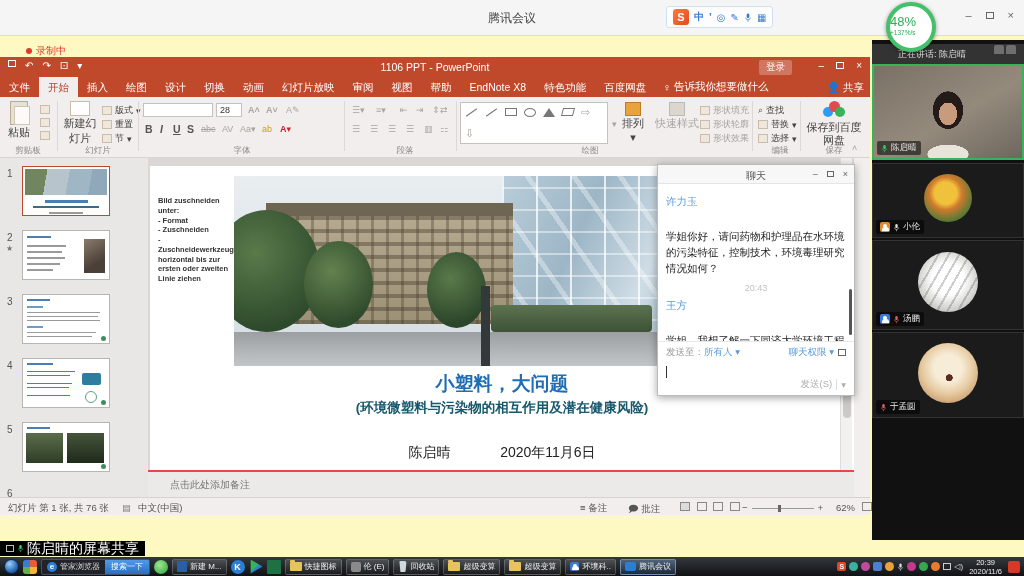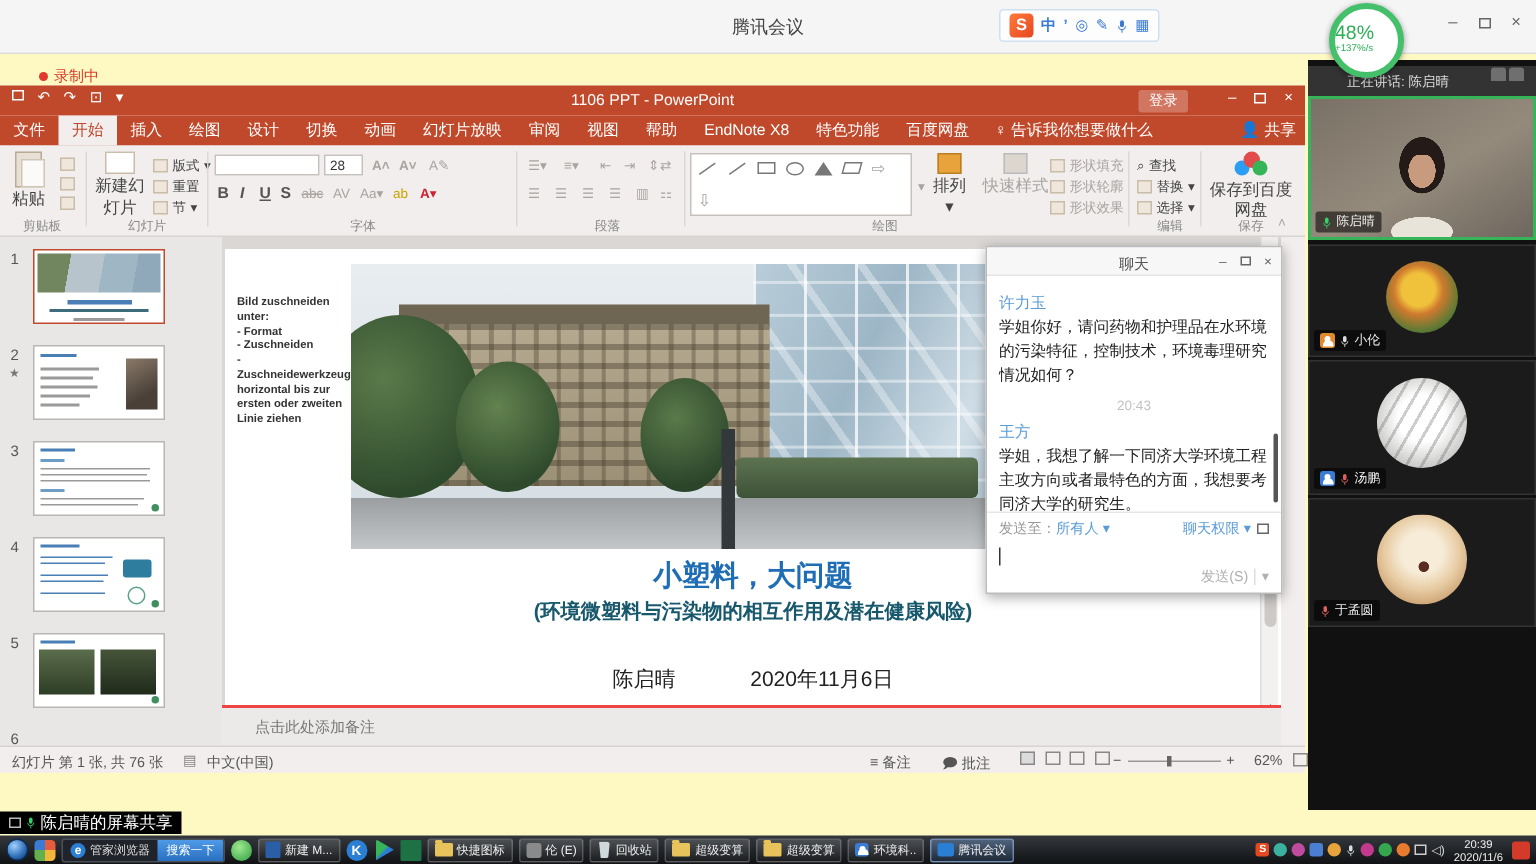--- a/index.html
+++ b/index.html
@@ -77,21 +77,21 @@
 .statusbar{position:absolute;left:0;top:440px;width:870px;height:18px;background:#f1eeed;border-top:1px solid #d5d2d0;color:#555;font-size:9.5px}
 .viewic{display:inline-block;width:10px;height:9px;border:1px solid #888;margin-left:4px;vertical-align:middle}
 .zoomtrack{display:inline-block;width:62px;height:1px;background:#999;vertical-align:middle;position:relative;margin:0 4px}
 .zoomthumb{position:absolute;left:26px;top:-3px;width:3px;height:7px;background:#666}
 
 .chat{position:absolute;left:657px;top:164px;width:198px;height:232px;background:#fff;border:1px solid #bbb;box-shadow:0 2px 8px rgba(0,0,0,.35);z-index:40;font-size:10.5px}
 .chat-tb{position:absolute;left:0;top:0;width:100%;height:19px;background:#f7f7f7;border-bottom:1px solid #e5e5e5;color:#333}
 .chat-title{position:absolute;left:0;right:0;top:4px;text-align:center;font-size:10px;color:#555}
 .chat-body{position:absolute;left:0;top:19px;width:100%;height:157px;overflow:hidden;padding:5px 8px}
 .sender{color:#5a9cd8;margin-top:6px}
-.msg{color:#222;line-height:1.5;margin-top:2px}
+.msg{color:#222;line-height:1.5;margin-top:20px}
 .ts{text-align:center;color:#c2c2c2;font-size:9px;margin-top:7px}
 .chat-sb{position:absolute;right:2px;top:124px;width:3px;height:46px;background:#555;border-radius:2px}
 .chat-foot{position:absolute;left:0;top:176px;width:100%;height:56px;border-top:1px solid #e8e8e8;padding:4px 8px}
 .blue{color:#5a9cd8}
 .caret{display:inline-block;width:1px;height:12px;background:#333;vertical-align:middle}
 .sendbtn{position:absolute;right:8px;bottom:6px;color:#b0b0b0;font-size:9.5px;display:flex;align-items:center;gap:4px}
 
 .sidebar{position:absolute;left:872px;top:40px;width:152px;height:500px;background:#111}
 .speakbar{position:absolute;left:0;top:4px;width:152px;height:20px;background:#333;color:#ddd;font-size:9px;display:flex;align-items:center;padding-left:26px;gap:2px}
 .sblogo{position:absolute;right:8px;top:5px;display:flex;gap:2px}
@@ -103,21 +103,21 @@
 .pb{position:relative;width:10px;height:10px;border-radius:2px;display:inline-block;flex:none}
 .pb::before{content:"";position:absolute;left:3px;top:1.5px;width:4px;height:4px;border-radius:50%;background:#fff}
 .pb::after{content:"";position:absolute;left:1.5px;bottom:1px;width:7px;height:4px;border-radius:3px 3px 0 0;background:#fff}
 .v1art{position:absolute;inset:0;background:
  radial-gradient(ellipse 34px 16px at 50% 96%,#e8e4da 0 60%,transparent 61%),
  radial-gradient(ellipse 13px 7px at 50% 36%,#241b18 0 60%,transparent 61%),
  radial-gradient(ellipse 15px 19px at 50% 52%,#c99b7e 0 60%,transparent 61%),
  radial-gradient(ellipse 25px 31px at 50% 48%,#241b18 0 60%,transparent 61%),
  linear-gradient(150deg,#7a7166,#948a7c 55%,#6e675e)}
 
-.sharebanner{position:absolute;left:0;top:541px;height:15px;background:#000;color:#fff;font-size:11px;display:flex;align-items:center;gap:3px;padding:0 6px;z-index:55}
+.sharebanner{position:absolute;left:0;top:541px;height:15px;background:#000;color:#fff;font-size:14px;display:flex;align-items:center;gap:3px;padding:0 6px;z-index:55}
 .taskbar{position:absolute;left:0;top:557px;width:1024px;height:19px;background:linear-gradient(#34383d,#101214);display:flex;align-items:center;gap:4px;padding:0 4px;z-index:56}
 .orb{width:15px;height:15px;border-radius:50%;background:radial-gradient(circle at 35% 30%,#9fd0ff,#2d6cb5 60%,#123a6b);border:1px solid #0c2b50;flex:none}
 .tbic{width:14px;height:14px;border-radius:3px;flex:none}
 .tbbtn{height:16px;display:flex;align-items:center;gap:3px;padding:0 4px;background:linear-gradient(rgba(255,255,255,.14),rgba(255,255,255,.03));border:1px solid rgba(255,255,255,.2);border-radius:2px;color:#eee;font-size:8px;white-space:nowrap;overflow:hidden;flex:none}
 .tbbtn.active{background:linear-gradient(rgba(140,190,255,.35),rgba(80,130,200,.18));border-color:rgba(170,210,255,.5)}
 .folder{width:12px;height:9px;background:#e8c25a;border-radius:1px;position:relative;flex:none}
 .folder::before{content:"";position:absolute;left:0;top:-2px;width:5px;height:2px;background:#e8c25a;border-radius:1px 1px 0 0}
 .tray{display:flex;align-items:center;gap:3px;margin-left:auto}
 .tdot{width:9px;height:9px;border-radius:2px;flex:none}
 .clock{color:#eee;font-size:7.5px;text-align:center;line-height:1.2;margin:0 3px}

